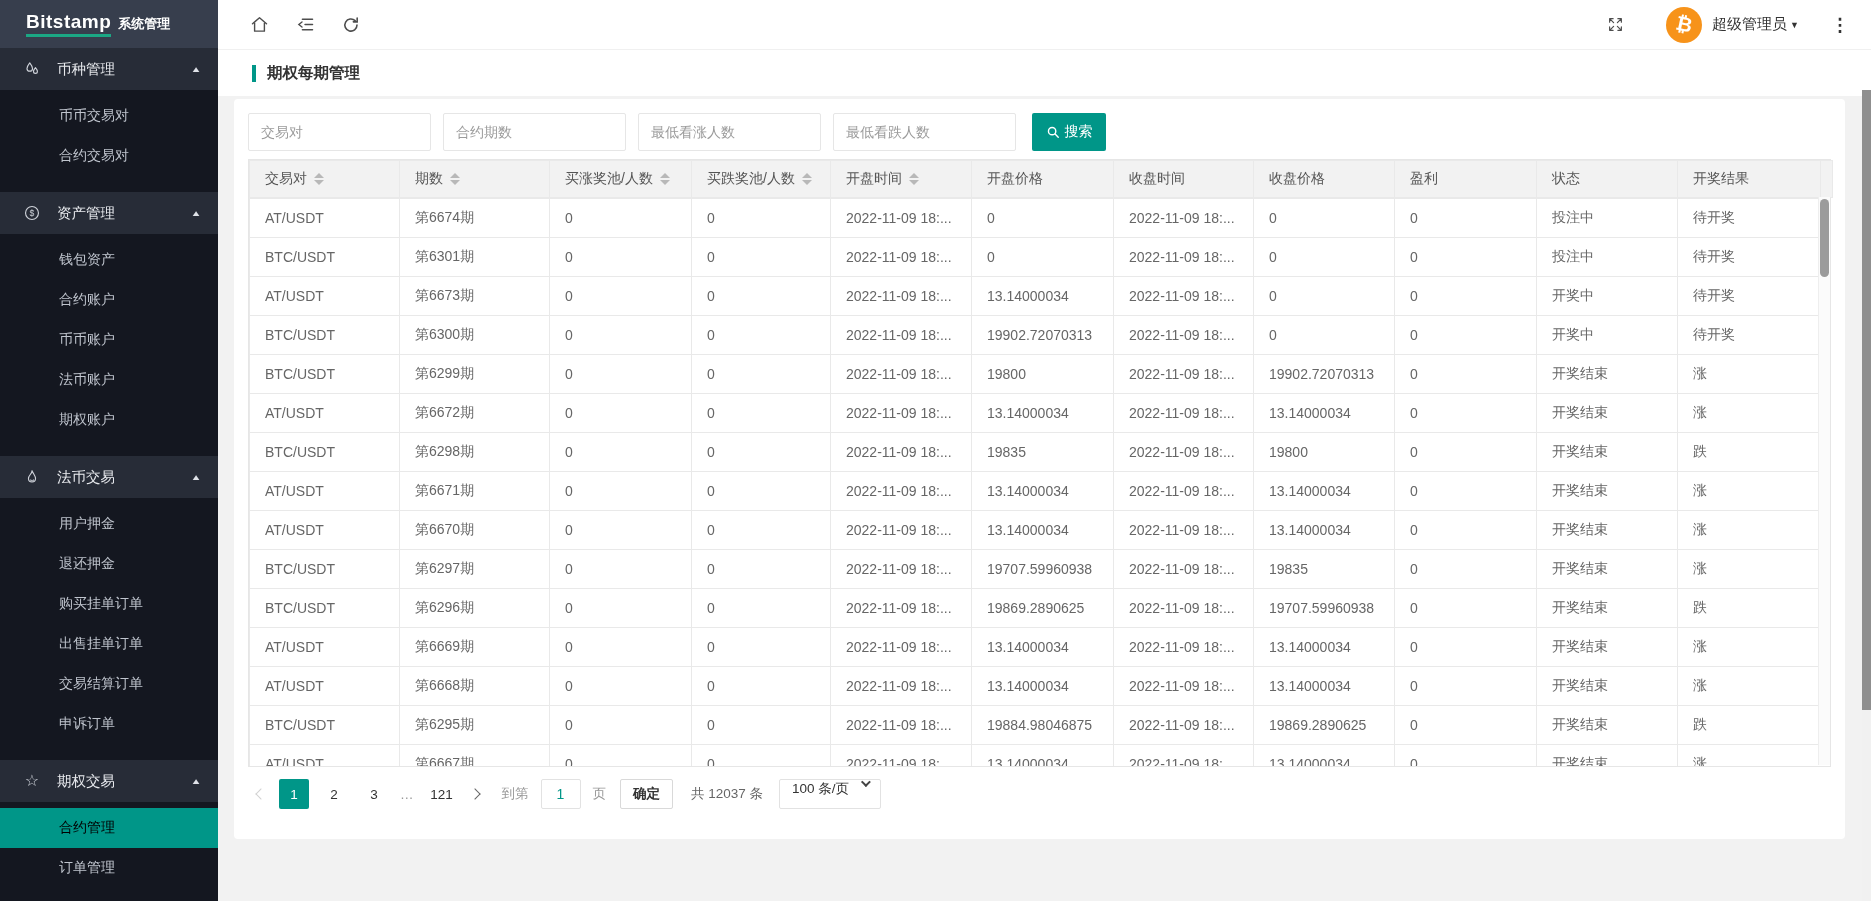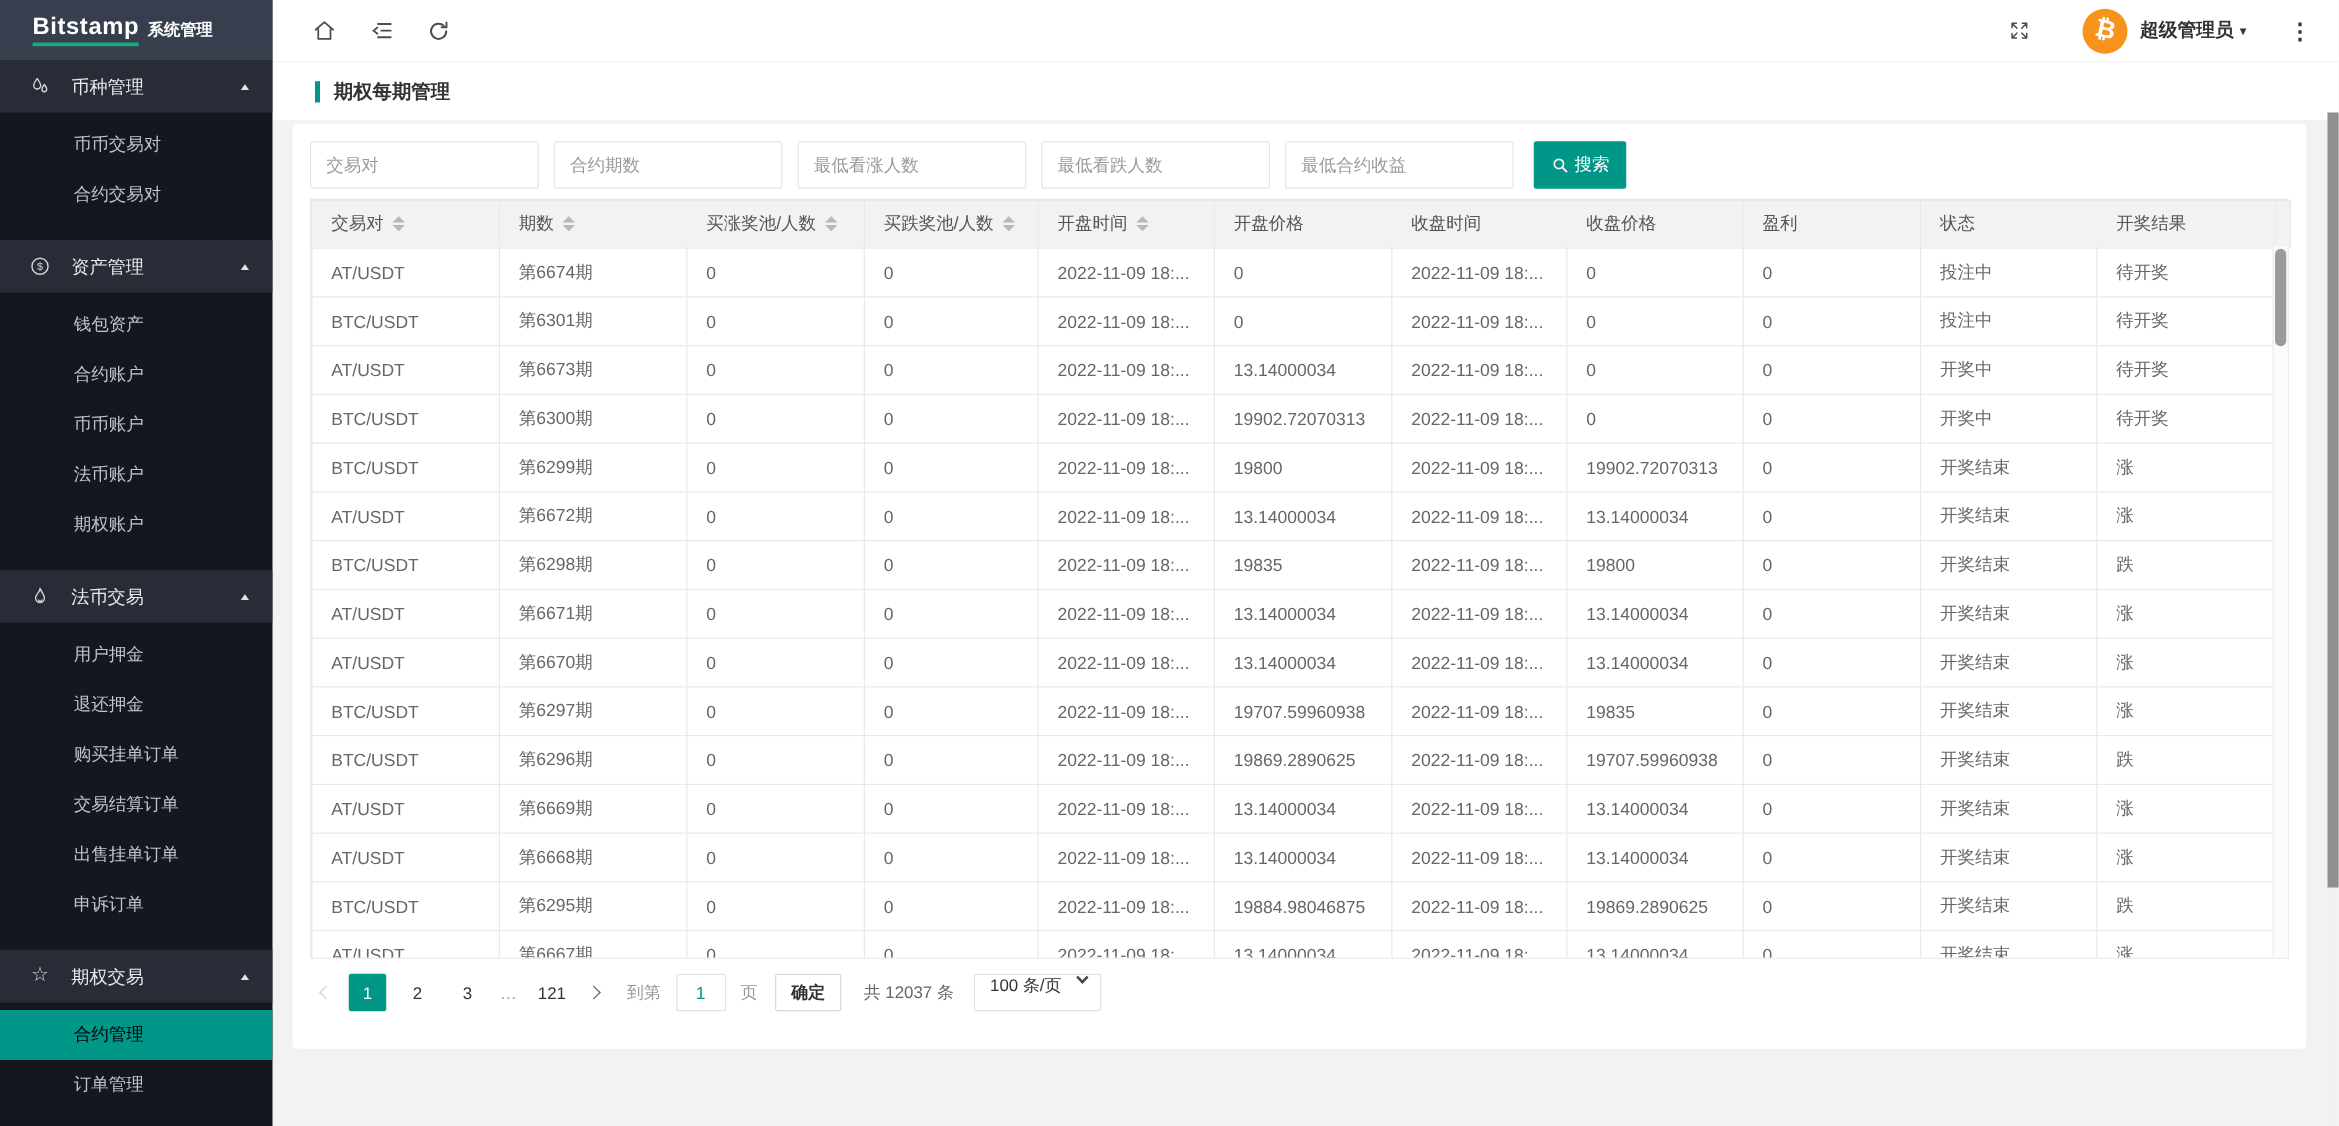--- a/index.html
+++ b/index.html
@@ -21,21 +21,21 @@
   .nav-item.active { background:#009688; color:#000000; }
   .star-glyph { color:#cfd3da; font-size:16px; line-height:16px; }
 
   
   .main { position:absolute; left:218px; top:0; width:1653px; height:901px; }
   .topbar { height:50px; background:#fff; border-bottom:1px solid #f0f0f0; display:flex; align-items:center; padding:0 16px 0 22px; }
   .tb-icon { width:38px; height:38px; display:flex; align-items:center; justify-content:center; cursor:pointer; margin-right:8px; }
   .tb-right { margin-left:auto; display:flex; align-items:center; }
   .avatar { width:36px; height:36px; border-radius:50%; background:#f7931a; color:#fff; display:flex; align-items:center; justify-content:center; font-size:20px; font-weight:bold; margin:0 10px 0 24px; }
   .avatar span { transform:rotate(12deg); }
-  .username { color:#333; font-size:15px; cursor:pointer; display:flex; align-items:center;font-weight:bold; }
+  .username { color:#333; font-size:15px; cursor:pointer; display:flex; align-items:center; }
   .caret-down { font-size:9px; color:#333; margin-left:3px; }
   .kebab { font-size:18px; color:#333; margin-left:26px; cursor:pointer; padding:0 6px; font-weight:bold; }
 
   .titlebar { height:46px; background:#fff; display:flex; align-items:center; padding-left:34px; }
   .title-accent { width:4px; height:17px; background:#009688; margin-right:11px; }
   .page-title { color:#333; font-size:15.5px; font-weight:600; }
 
   .card { position:absolute; left:16px; top:99px; width:1611px; height:740px; background:#fff; border-radius:4px; }
 
   .filter-row { display:flex; align-items:center; padding:14px 14px 0 14px; }
@@ -128,22 +128,22 @@
               <path d="M10.2 15.4 a1.9 1.9 0 0 0 3.8 0"></path>
             </svg>
           </span>
           <span class="nav-label">法币交易</span>
           <span class="nav-arrow">▲</span>
         </div>
         <div class="nav-sub">
           <div class="nav-item">用户押金</div>
           <div class="nav-item">退还押金</div>
           <div class="nav-item">购买挂单订单</div>
+          <div class="nav-item">出售挂单订单</div>
           <div class="nav-item">交易结算订单</div>
-          <div class="nav-item">出售挂单订单</div>
           <div class="nav-item">申诉订单</div>
         </div>
       </div>
       <div class="nav-section">
         <div class="nav-head">
           <span class="nav-ico">
             <span class="star-glyph">☆</span>
           </span>
           <span class="nav-label">期权交易</span>
           <span class="nav-arrow">▲</span>
@@ -205,21 +205,20 @@
     <span class="page-title">期权每期管理</span>
   </div>
 
   <div class="card">
 
     <div class="filter-row">
       <input type="text" placeholder="交易对" style="">
       <input type="text" placeholder="合约期数" style="">
       <input type="text" placeholder="最低看涨人数" style="">
       <input type="text" placeholder="最低看跌人数" style="">
-      <input type="text" placeholder="最低合约收益" style="">
       <button class="search-btn">
         <svg width="14" height="14" viewBox="0 0 24 24" fill="none" stroke="#fff" stroke-width="2.4" stroke-linecap="round">
             <circle cx="10.5" cy="10.5" r="6.3"></circle>
             <path d="M15.6 15.6 L21 21"></path>
           </svg>
         <span>搜索</span>
       </button>
     </div>
 
     <div class="table-wrap">

